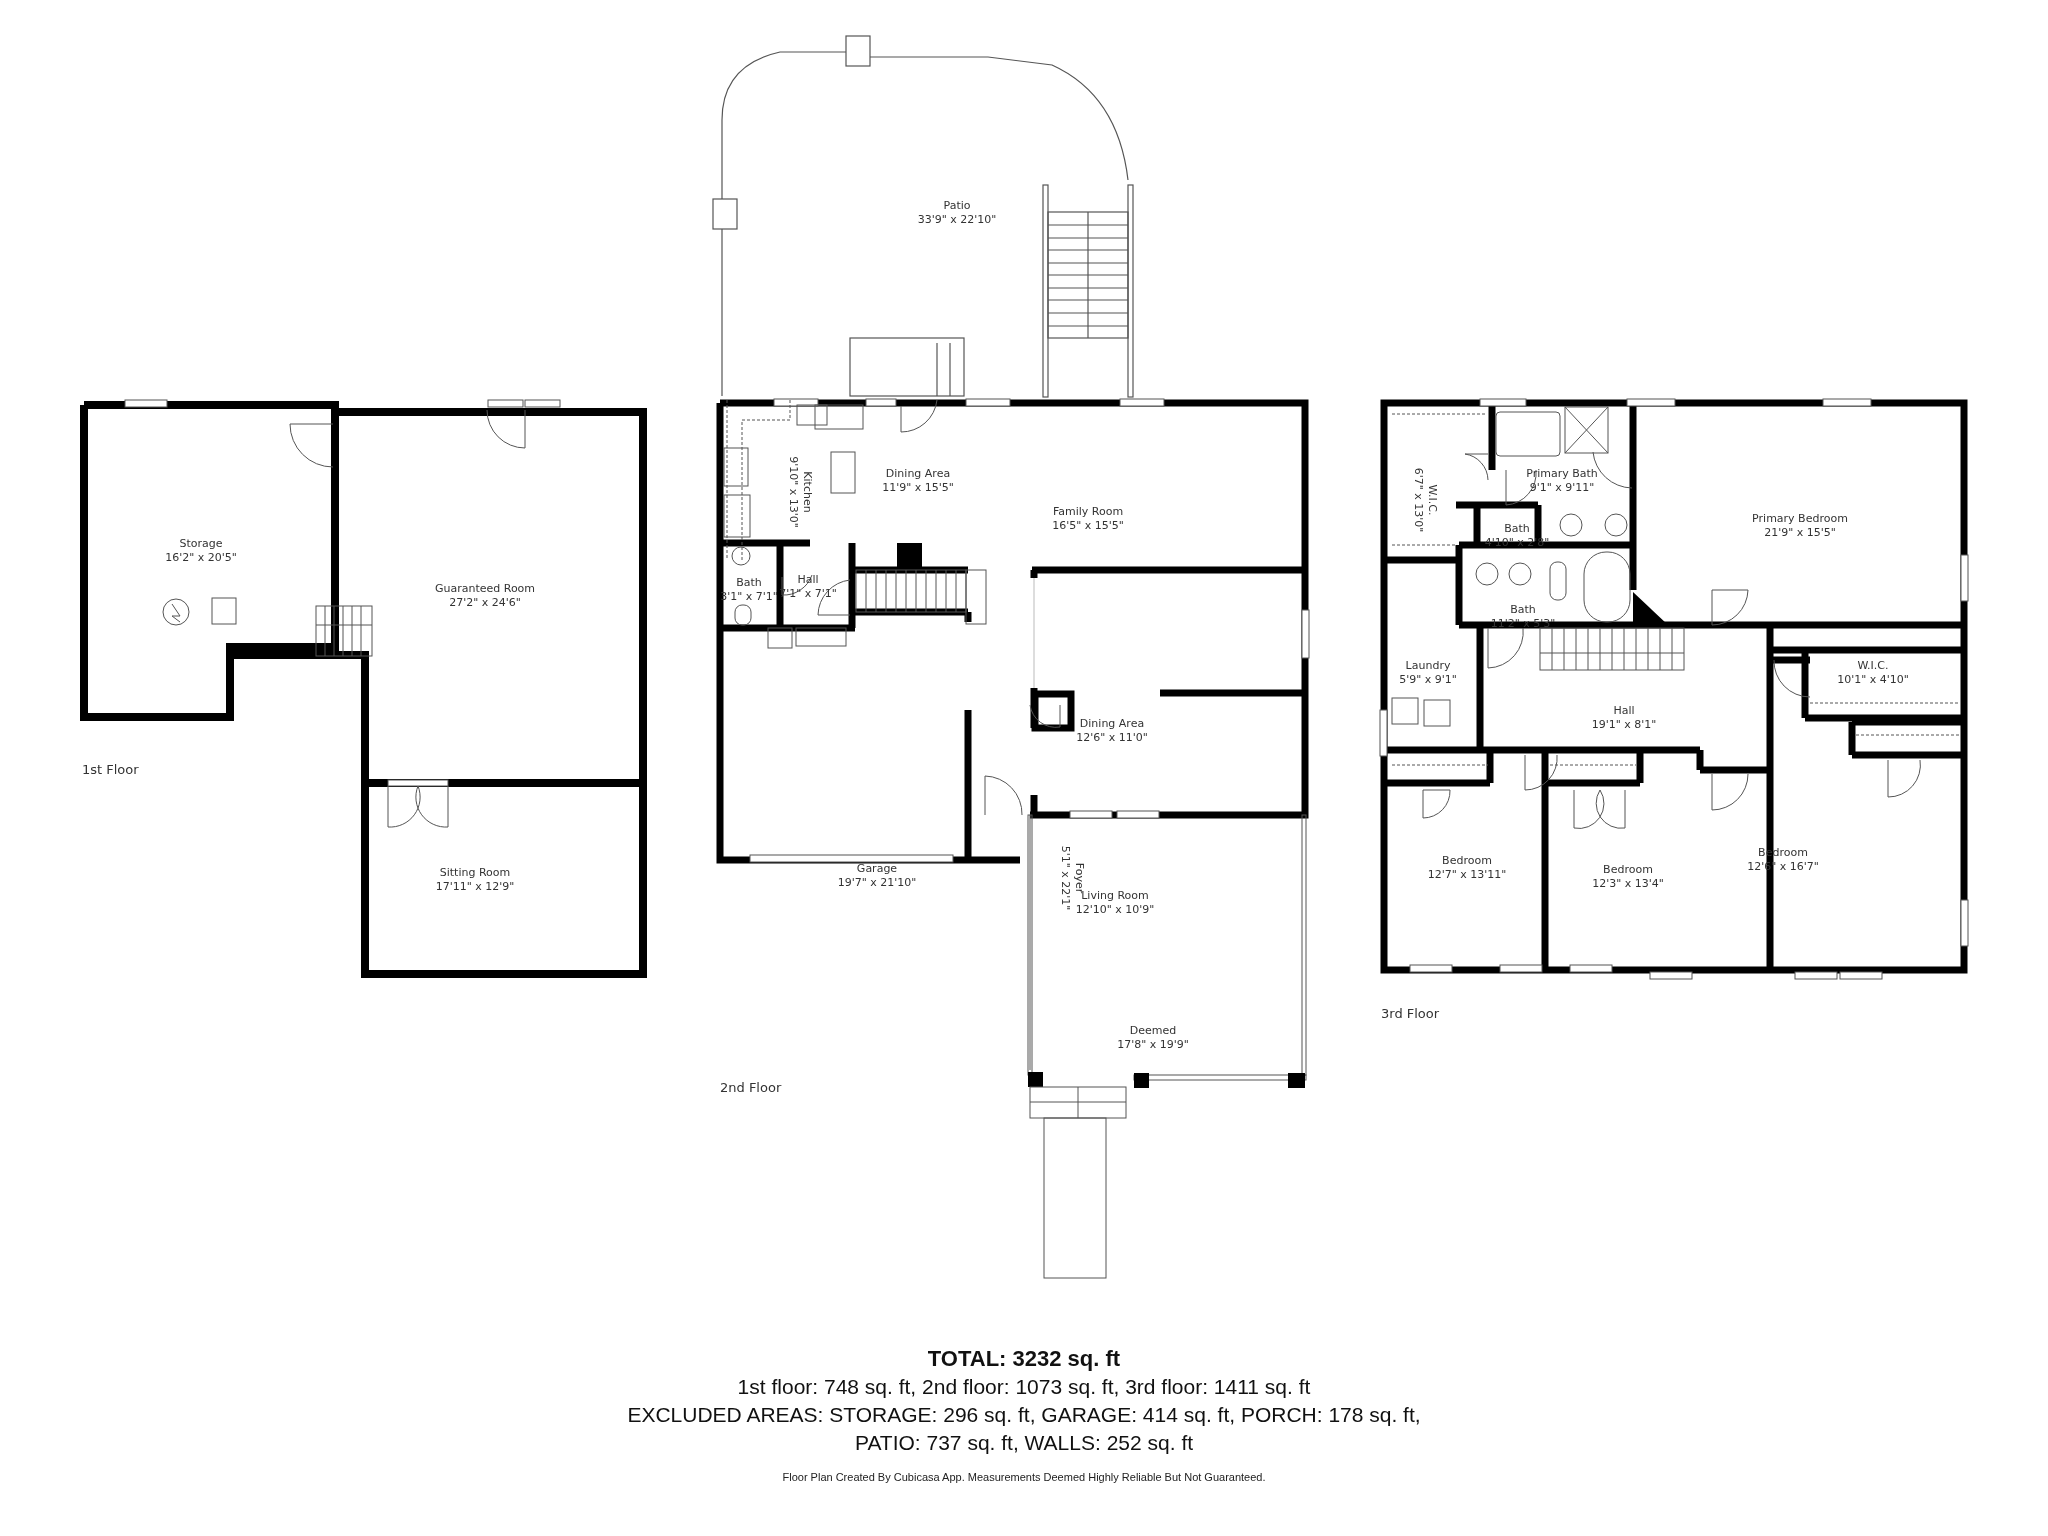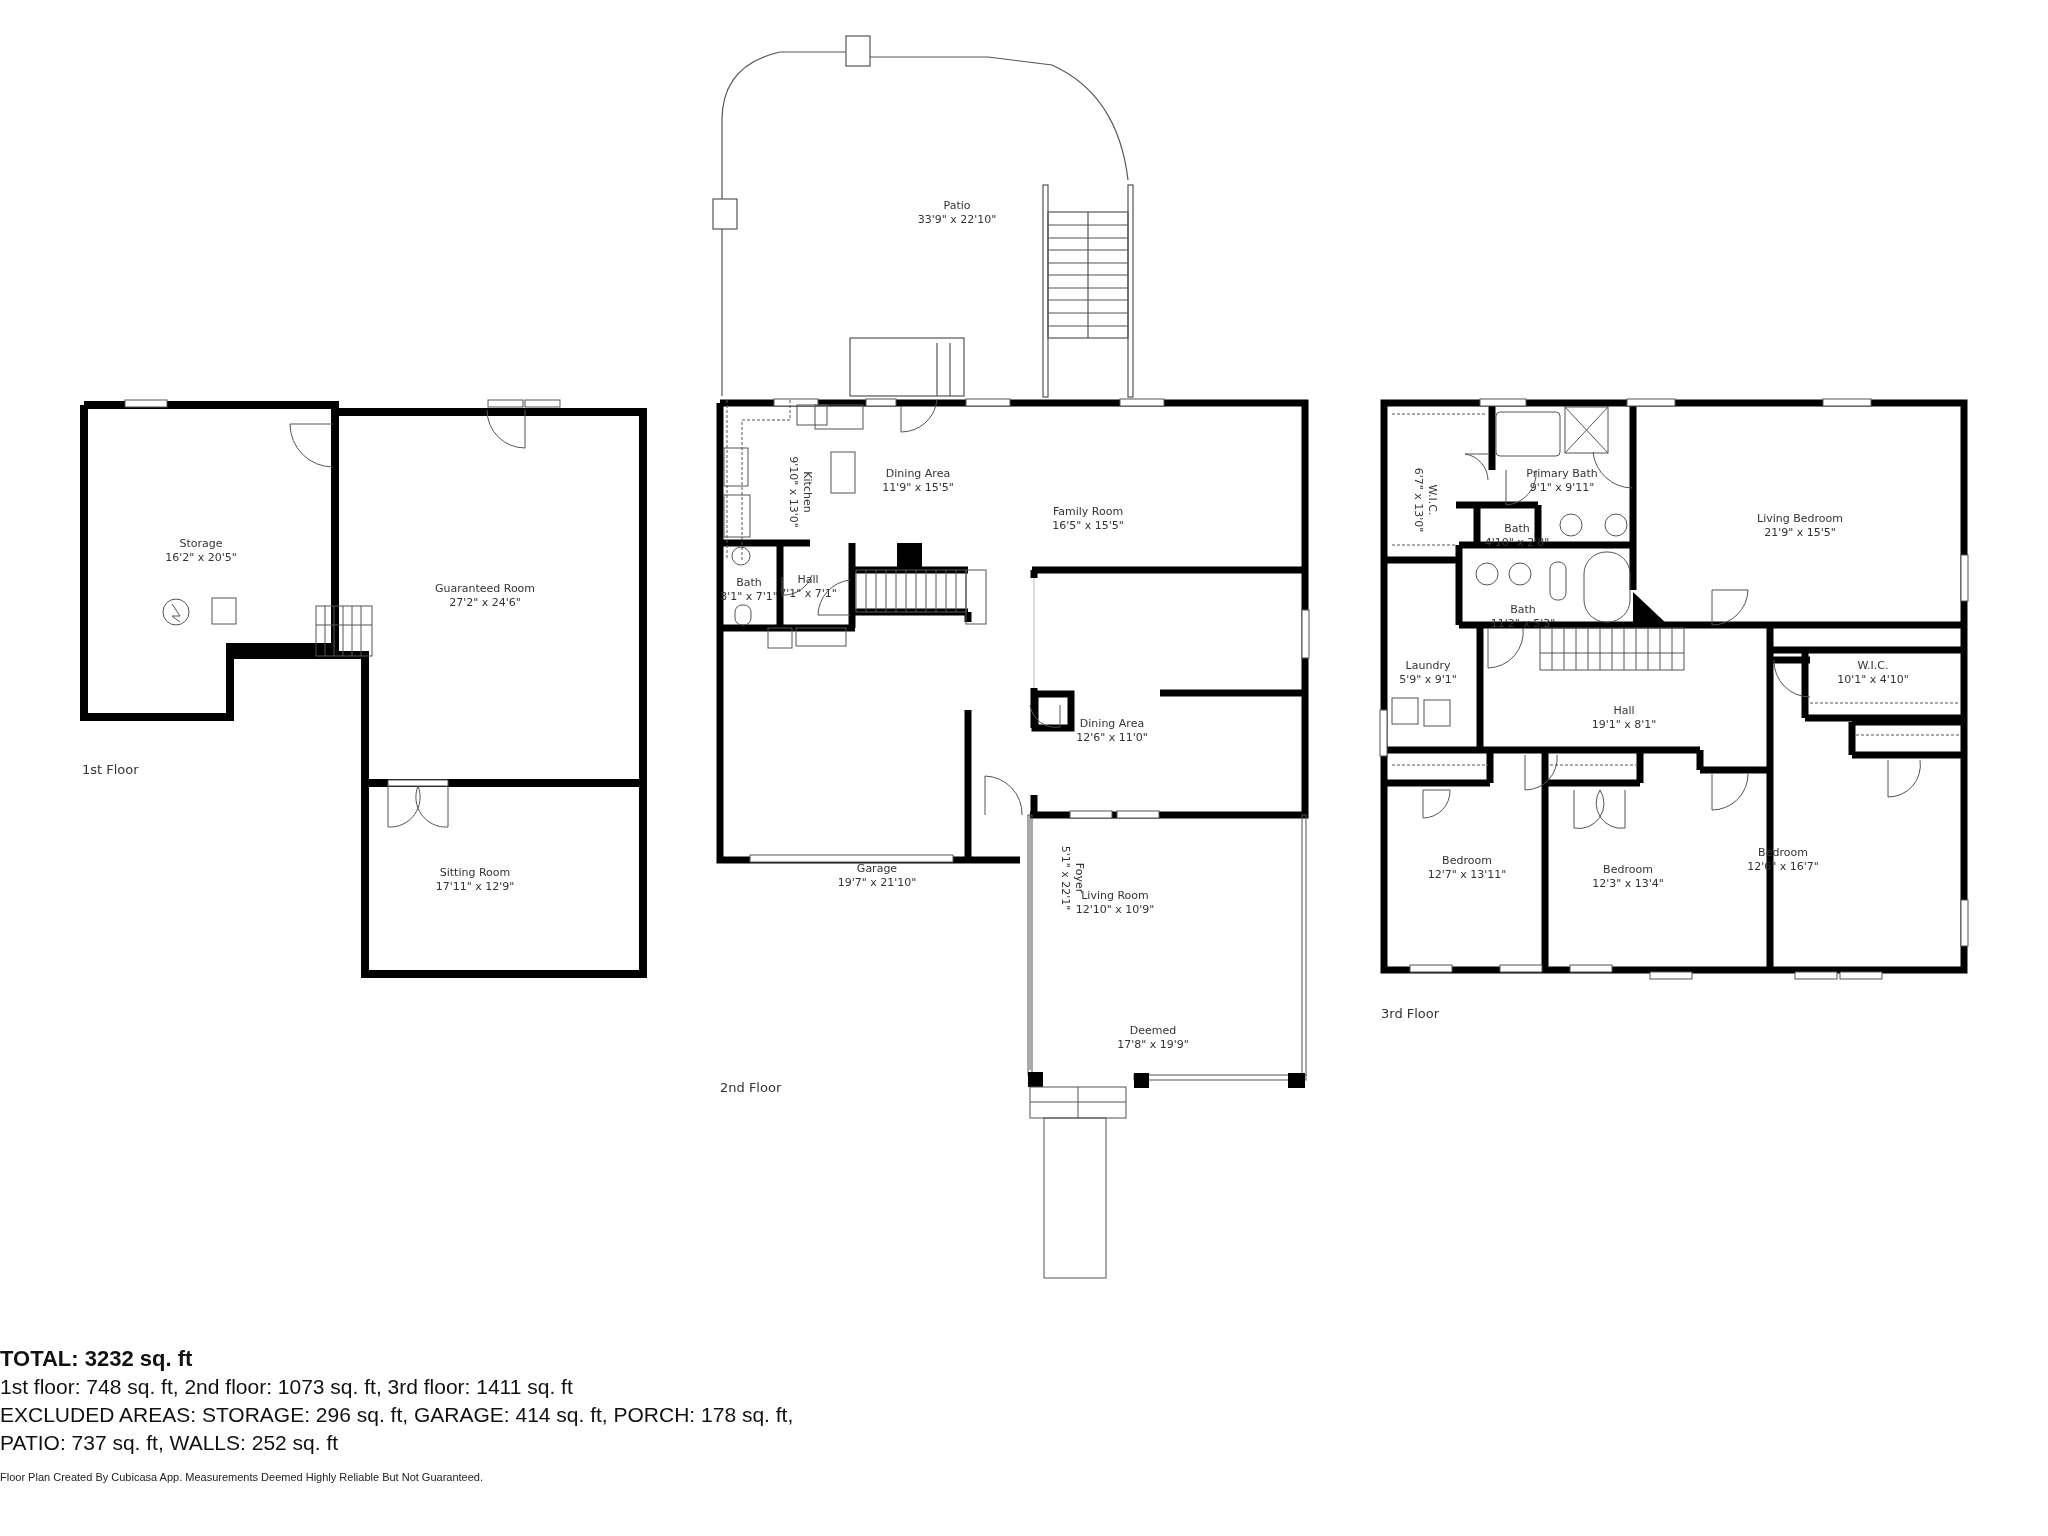--- a/index.html
+++ b/index.html
@@ -1,21 +1,21 @@
 <!DOCTYPE html>
 <html><head>
 <meta charset="utf-8">
 <style>
   html, body { margin:0; padding:0; background:#ffffff; }
   body { width:2048px; height:1536px; position:relative; overflow:hidden; font-family:"DejaVu Sans", sans-serif; color:#222; }
   #plan { position:absolute; left:0; top:0; width:2048px; height:1536px; }
   .room-label { position:absolute; text-align:center; font-size:11px; line-height:14px; color:#333; transform:translate(-50%,-50%); white-space:nowrap; }
   .room-label.vertical { transform:translate(-50%,-50%) rotate(90deg); }
   .floor-label { position:absolute; font-size:13px; color:#333; }
-  #summary { position:absolute; left:0; top:1345px; width:2048px; font-family:"Liberation Sans", sans-serif; }
+  #summary { position:absolute; left:0; top:1345px; width:2048px; text-align:center; font-family:"Liberation Sans", sans-serif; }
   #summary .total { font-size:22px; font-weight:bold; line-height:28px; color:#111; }
   #summary .line { font-size:21px; line-height:28px; color:#111; }
   #summary .disclaimer { font-size:11px; margin-top:14px; color:#222; }
 </style>
 </head>
 <body>
 
 <svg id="plan" width="2048" height="1536" viewBox="0 0 2048 1536" xmlns="http://www.w3.org/2000/svg">
 
   <g fill="none" stroke="#000" stroke-width="8" stroke-linejoin="miter">
@@ -321,21 +321,21 @@
   </div>
 <div class="room-label" style="left:1562px;top:481px;">
     <div>Primary Bath</div>
     <div>9'1" x 9'11"</div>
   </div>
 <div class="room-label" style="left:1517px;top:536px;">
     <div>Bath</div>
     <div>4'10" x 2'8"</div>
   </div>
 <div class="room-label" style="left:1800px;top:526px;">
-    <div>Living Bedroom</div>
+    <div>Primary Bedroom</div>
     <div>21'9" x 15'5"</div>
   </div>
 <div class="room-label" style="left:1523px;top:617px;">
     <div>Bath</div>
     <div>11'2" x 5'3"</div>
   </div>
 <div class="room-label" style="left:1428px;top:673px;">
     <div>Laundry</div>
     <div>5'9" x 9'1"</div>
   </div>

